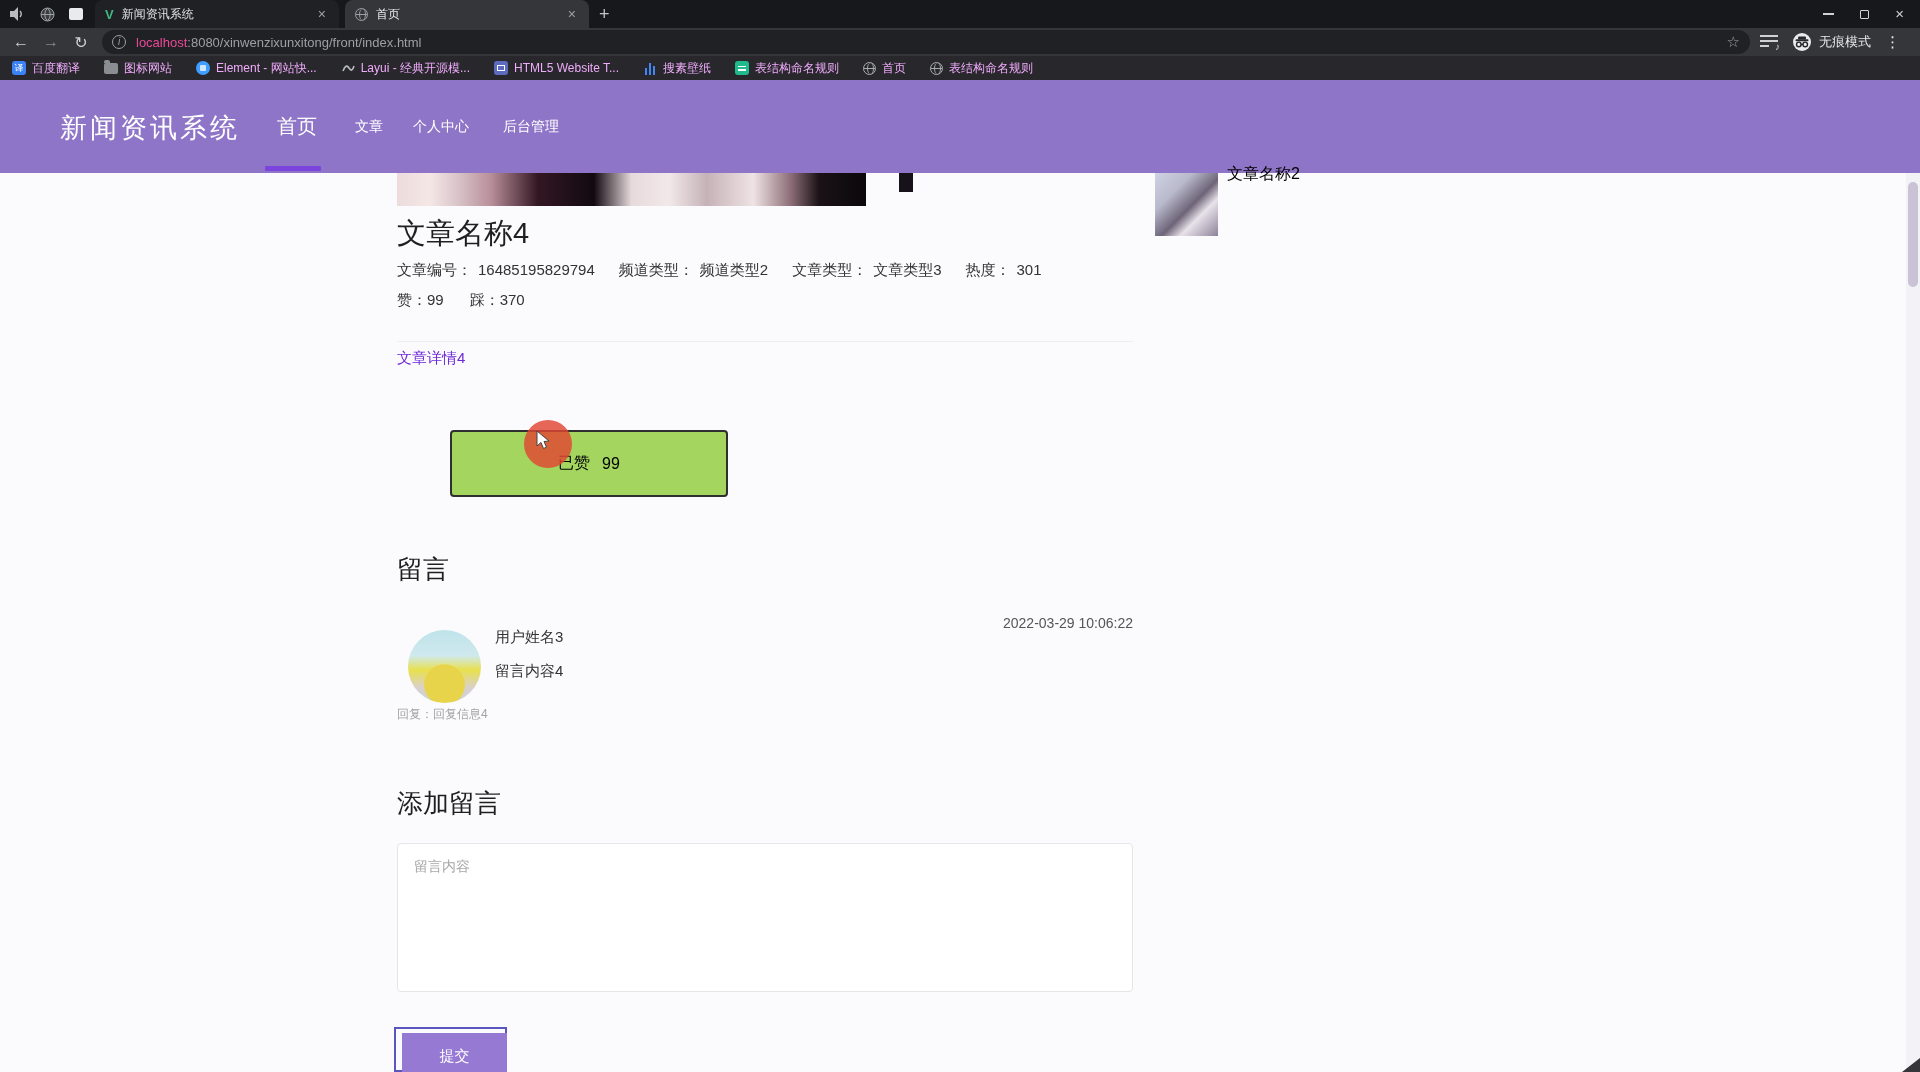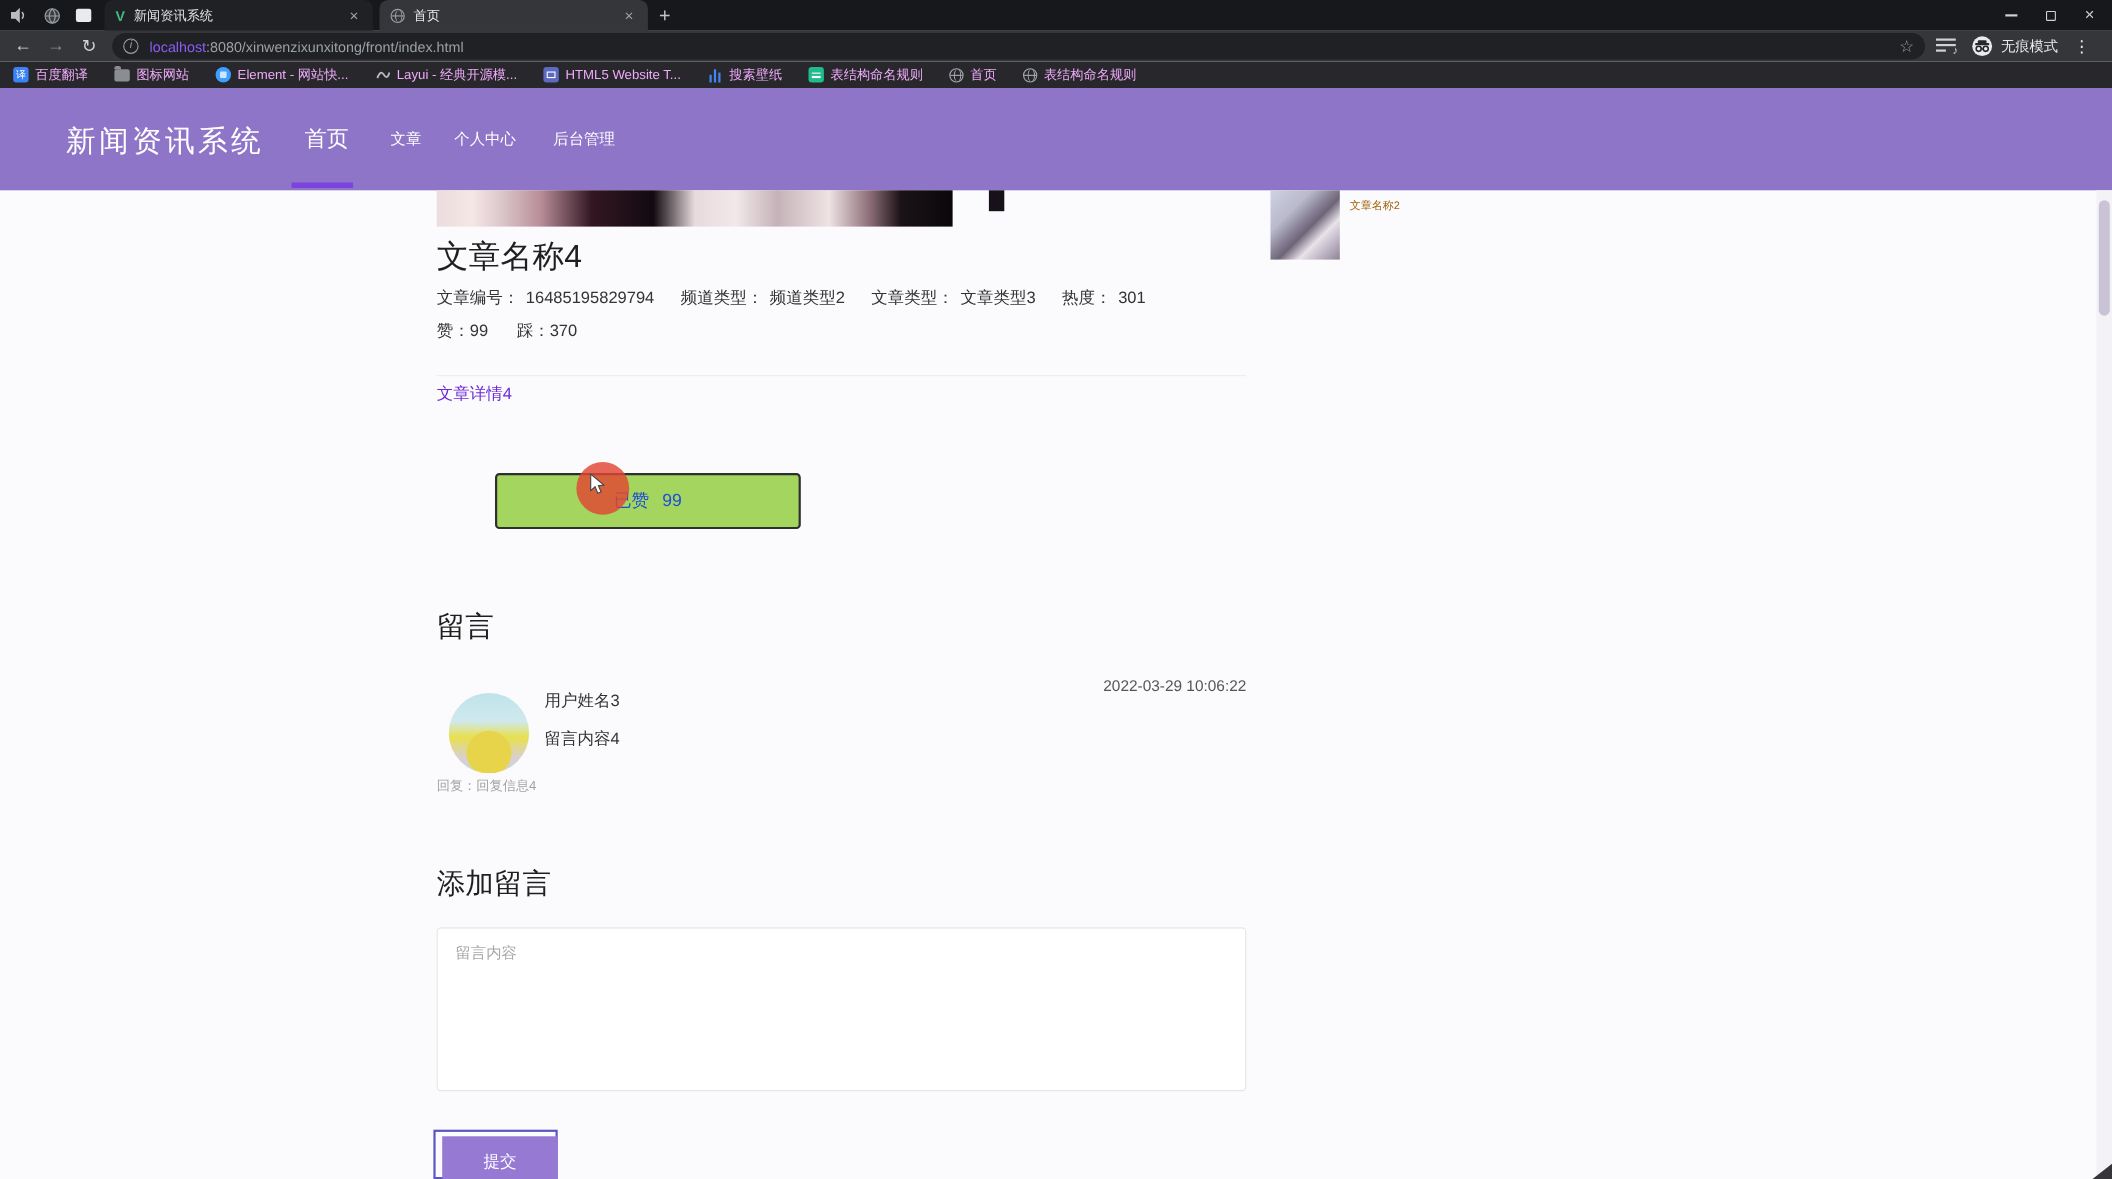--- a/index.html
+++ b/index.html
@@ -26,21 +26,21 @@
   .pinned { display:flex; align-items:center; gap:14px; padding:0 12px 0 10px; }
   .whitesq { width:14px; height:12px; background:#e8eaed; border-radius:2px; }
   .newtab { color:#c0c2c5; font-size:18px; margin-left:10px; }
 
   .toolbar { left:0; top:28px; width:1920px; height:28px; background:#35363a; display:flex; align-items:center; }
   .navbtn { color:#cfd1d4; font-size:16px; width:30px; text-align:center; }
   .navbtn.dim { color:#84878c; }
   .urlpill { height:24px; background:#202124; border-radius:12px; margin-left:6px; width:1648px; display:flex; align-items:center; padding:0 10px; }
   .infoicon { width:14px; height:14px; border:1px solid #9aa0a6; border-radius:50%; color:#9aa0a6; font-size:10px; line-height:12px; text-align:center; font-style:italic; flex:none; }
   .urltext { font-size:13px; margin-left:10px; white-space:nowrap; }
-  .url-domain { color:#8b5cf6;text-align:right; }
+  .url-domain { color:#ec4899;text-align:right; }
   .url-rest { color:#9aa0a6; }
   .staricon { margin-left:auto; color:#9aa0a6; font-size:15px; }
   .tb-right { display:flex; align-items:center; gap:14px; margin-left:10px; padding-right:8px; }
   .mediaicon { position:relative; width:18px; height:14px; }
   .mediaicon i { position:absolute; left:0; height:2px; background:#cfd1d4; }
   .mediaicon .note { position:absolute; right:-2px; bottom:-3px; color:#cfd1d4; font-size:10px; font-style:normal; }
   .spywrap { display:flex; align-items:center; gap:7px; }
   .spylabel { color:#e8eaed; font-size:13px; }
   .dots { color:#e8eaed; font-size:15px; letter-spacing:1px; }
 
@@ -76,41 +76,41 @@
   .imgstrip { left:397px; top:173px; width:469px; height:33px;
     background:linear-gradient(90deg,#ecdcdd 0%,#f5e7e6 7%,#d9c4c8 13%,#b98f9a 20%,#331723 30%,#120a10 42%,#e7dadd 50%,#f2e8e9 58%,#c5b2b8 66%,#efe3e4 76%,#8c6d77 84%,#1a1216 90%,#0b080a 100%); }
   .imgstrip2 { left:899px; top:173px; width:14px; height:19px; background:#17121a; }
   .art-title { left:397px; top:214px; font-size:29px; color:#1f1f1f; }
   .meta { left:397px; top:261px; display:flex; gap:24px; font-size:15px; color:#333; }
   .meta .lbl { margin-right:6px; }
   .meta2 { left:397px; top:291px; display:flex; gap:26px; font-size:15px; color:#333; }
   .divider { left:397px; top:341px; width:736px; height:1px; background:#ededed; }
   .detail { left:397px; top:349px; font-size:15px; color:#6d28d9; }
 
-  .likebtn { left:450px; top:430px; width:278px; height:51px; background:#a3d55f; border:2px solid #2f2f2f; border-radius:4px; display:flex; align-items:center; justify-content:center; gap:12px; font-size:16px; color:#1d4ed8; }
+  .likebtn { left:450px; top:430px; width:278px; height:67px; background:#a3d55f; border:2px solid #2f2f2f; border-radius:4px; display:flex; align-items:center; justify-content:center; gap:12px; font-size:16px; color:#000000; }
   .clickdot { left:524px; top:420px; width:48px; height:48px; border-radius:50%; background:rgba(224,70,50,.82); }
 
   .sec-title { font-size:26px; color:#1f1f1f; }
   .avatar { left:408px; top:630px; width:73px; height:73px; border-radius:50%;
     background:radial-gradient(circle at 50% 75%, #e8d44a 0 30%, transparent 32%),
                linear-gradient(180deg,#bfe3ea 0%,#cfe9ee 35%,#e8e04e 55%,#d9d0cf 80%,#cbd6da 100%); }
   .c-user { left:495px; top:628px; font-size:15px; color:#333; }
   .c-content { left:495px; top:662px; font-size:15px; color:#333; }
   .c-time { left:953px; top:615px; width:180px; text-align:right; font-size:14px; color:#555; }
   .c-reply { left:397px; top:706px; font-size:12px; color:#a3a3a3; }
 
   .composer-title { left:397px; top:786px; }
   .composer-box { left:397px; top:843px; width:736px; height:149px; border:1px solid #e6e6e6; border-radius:4px; padding:14px 16px; font-size:14px; color:#666; resize:none; outline:none; background:#fff; font-family:"Liberation Sans",sans-serif; }
   .composer-box::placeholder { color:#a8a8a8; }
   .submit-outline { left:394px; top:1027px; width:113px; height:45px; border:2px solid #5b55c0; }
   .submit-btn { left:402px; top:1033px; width:105px; height:50px; background:#9579d3; color:#fff; font-size:15px; text-align:center; padding-top:14px; }
 
   .side-thumb { left:1155px; top:173px; width:63px; height:63px;
     background:linear-gradient(135deg,#cfd3e2 0%,#b9b9cc 30%,#6e6478 55%,#e8e2ea 70%,#8d8298 100%); }
-  .side-title { left:1227px; top:180px; font-size:10px; color:#a16207; }
+  .side-title { left:1227px; top:164px; font-size:16px; color:#000000; }
 
   .watermark { left:1544px; top:922px; width:280px; font-size:76px; font-weight:bold; color:#000; letter-spacing:2px; white-space:nowrap;
     text-shadow:-3px -3px 0 #fff, 3px -3px 0 #fff, -3px 3px 0 #fff, 3px 3px 0 #fff, 0 -4px 0 #fff, 0 4px 0 #fff, -4px 0 0 #fff, 4px 0 0 #fff; }
 
   .scroll-track { left:1906px; top:173px; width:14px; height:899px; background:#f3f2f6; }
   .scroll-thumb { left:2px; top:9px; width:10px; height:105px; background:#c9c3d5; border-radius:5px; position:absolute; }
   .corner-dark { right:0; bottom:0; width:0; height:0; border-style:solid; border-width:0 0 14px 18px; border-color:transparent transparent #36363a transparent; }
 </style>
 </head>
 <body>

